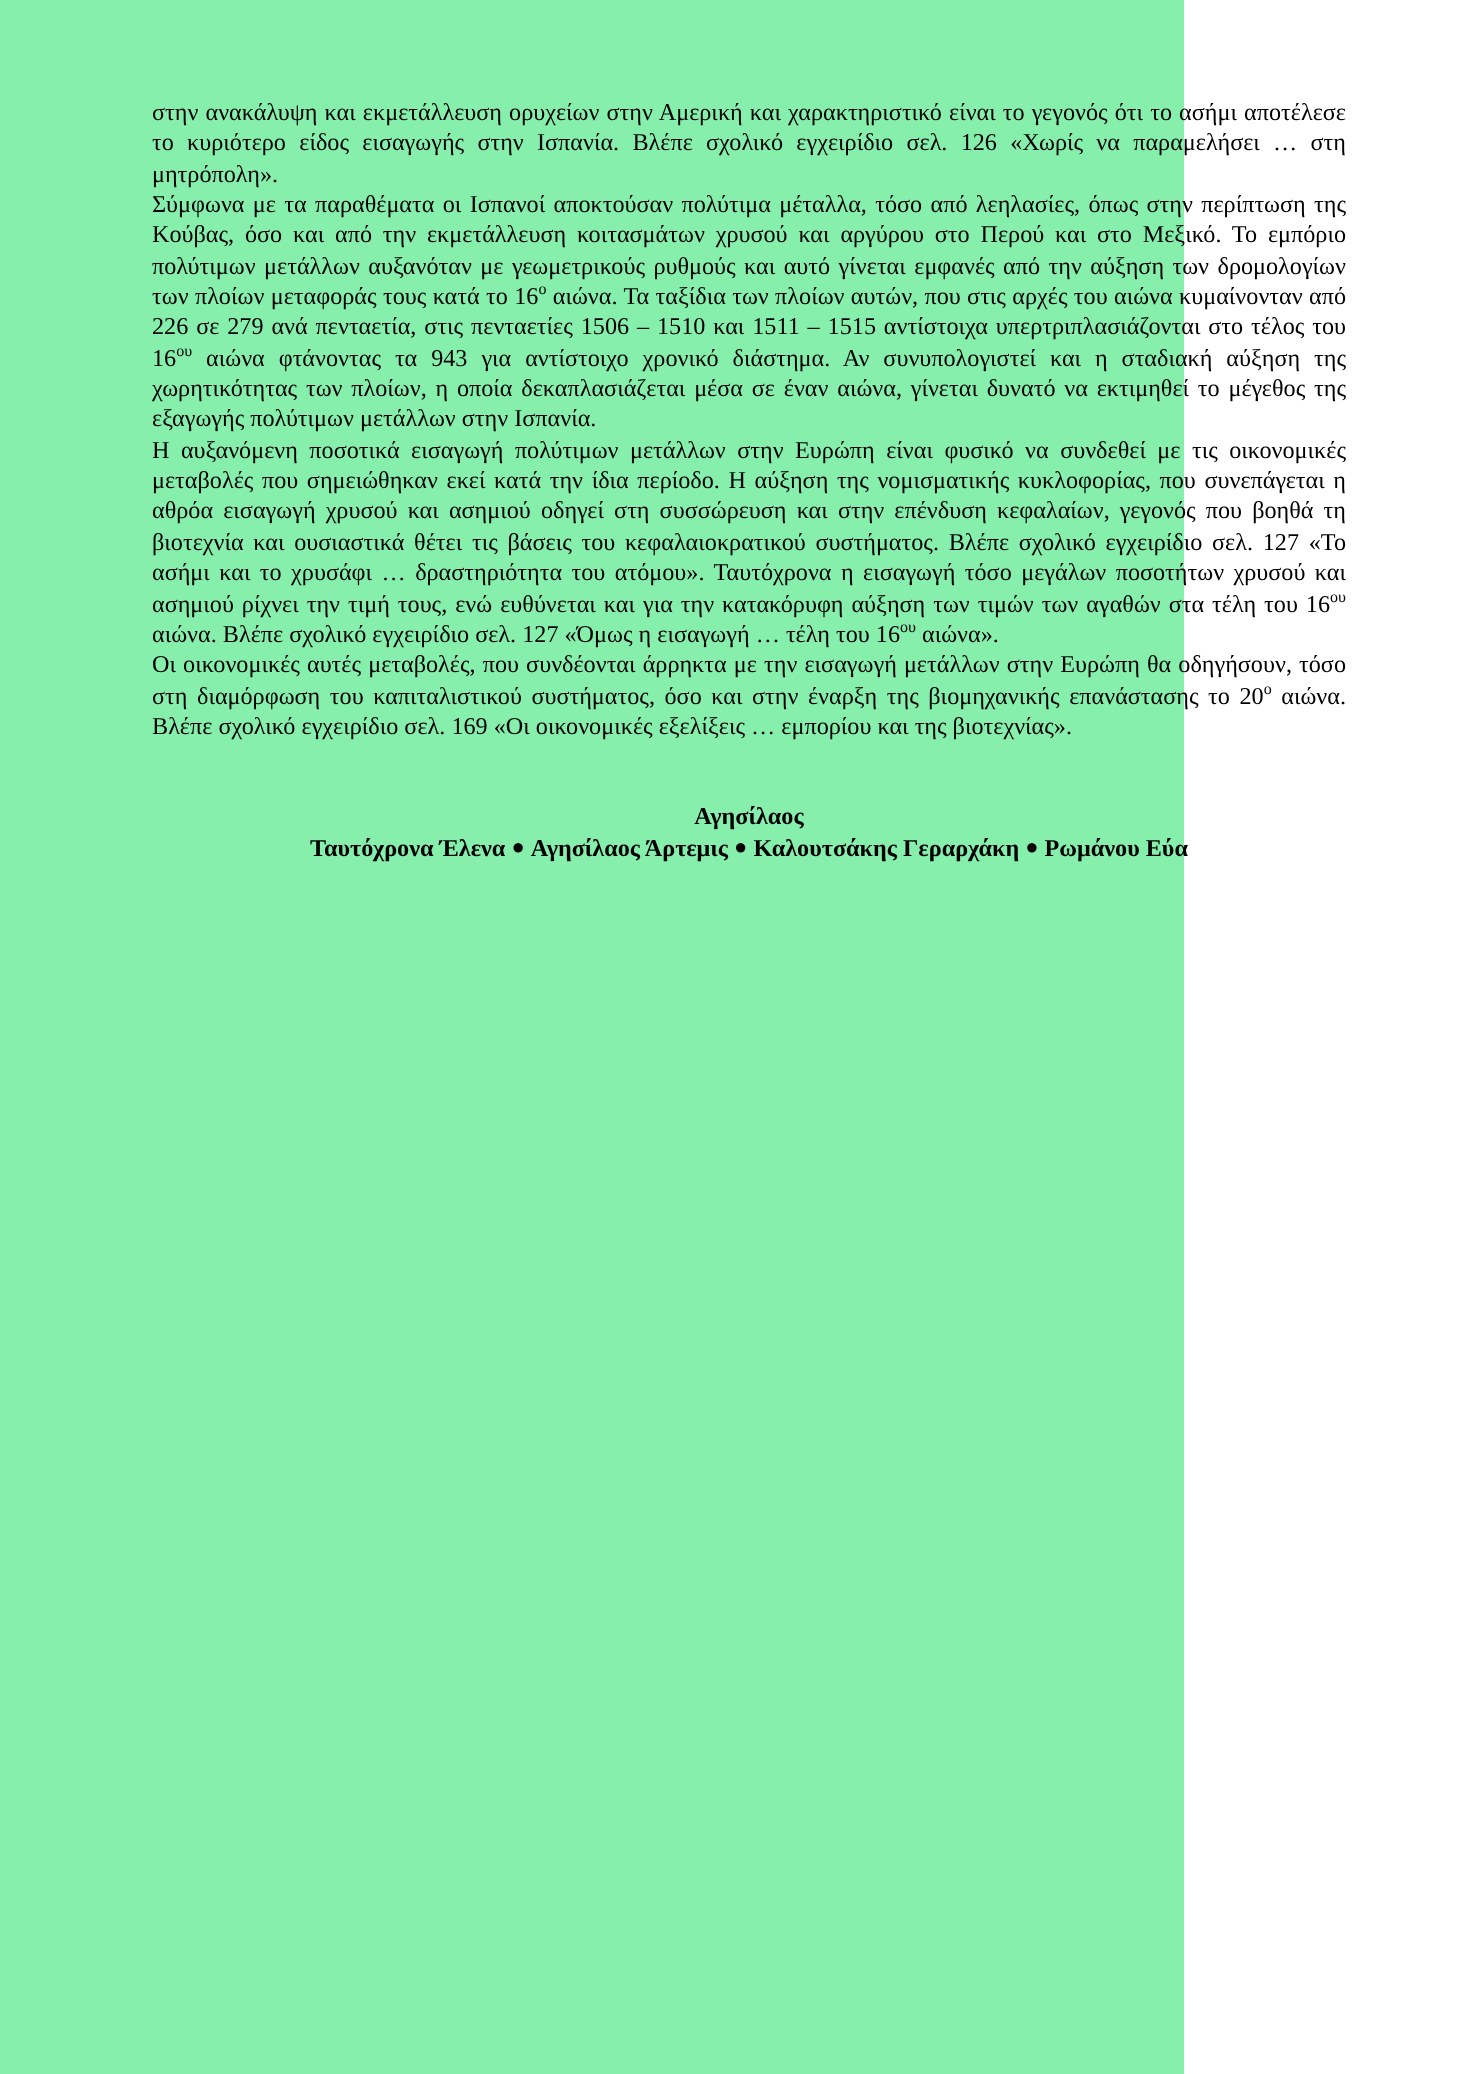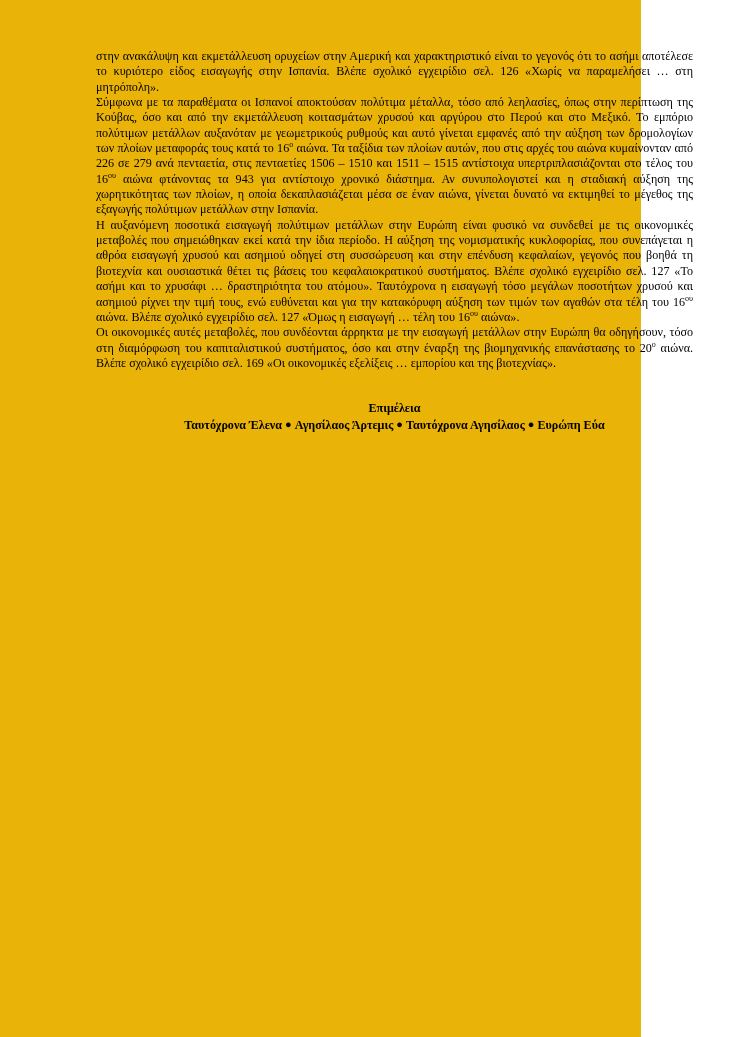--- a/index.html
+++ b/index.html
@@ -11,25 +11,25 @@
   body {
     width: 733px;
     height: 1037px;
     font-family: "Liberation Serif", "DejaVu Serif", serif;
     color: #000000;
     -webkit-font-smoothing: antialiased;
   }
 
   .page {
     position: relative;
-    width: 641px;
+    width: 592px;
     height: 1037px;
-    background: #eab308;
+    background: #86efac;
     box-sizing: border-box;
-    padding: 49px 60px 0 96px;
+    padding: 49px 60px 0 76px;
   }
 
   .doc-body {
     width: 597px;
   }
 
   p.para {
     margin: 0;
     padding: 0;
     font-size: 12.1px;
@@ -96,18 +96,18 @@
 
     <p class="para">
       <span>Η αυξανόμενη ποσοτικά εισαγωγή πολύτιμων μετάλλων στην Ευρώπη  είναι φυσικό να συνδεθεί με τις οικονομικές μεταβολές που σημειώθηκαν εκεί κατά την ίδια περίοδο. Η αύξηση της νομισματικής κυκλοφορίας, που συνεπάγεται η αθρόα εισαγωγή χρυσού και ασημιού οδηγεί στη συσσώρευση και στην επένδυση κεφαλαίων, γεγονός που βοηθά τη βιοτεχνία και ουσιαστικά θέτει τις βάσεις του κεφαλαιοκρατικού συστήματος. Βλέπε σχολικό εγχειρίδιο σελ. 127 «Το ασήμι και το χρυσάφι … δραστηριότητα του ατόμου». Ταυτόχρονα η εισαγωγή τόσο μεγάλων ποσοτήτων χρυσού και ασημιού ρίχνει την τιμή τους, ενώ ευθύνεται και για την κατακόρυφη αύξηση των τιμών των αγαθών στα τέλη του 16</span><sup class="ord">ου</sup><span> αιώνα. Βλέπε σχολικό εγχειρίδιο σελ. 127 «Όμως η εισαγωγή … τέλη του 16</span><sup class="ord">ου</sup><span> αιώνα».</span>
     </p>
 
     <p class="para">
       <span>Οι οικονομικές αυτές μεταβολές, που συνδέονται άρρηκτα με την εισαγωγή μετάλλων στην Ευρώπη θα οδηγήσουν, τόσο στη διαμόρφωση του καπιταλιστικού συστήματος, όσο και στην έναρξη της βιομηχανικής επανάστασης το 20</span><sup class="ord">ο</sup><span> αιώνα. Βλέπε σχολικό εγχειρίδιο σελ. 169 «Οι οικονομικές εξελίξεις … εμπορίου και της βιοτεχνίας».</span>
     </p>
 
     <div class="credits">
-      <p class="credits-title">Επιμέλεια</p>
-      <p class="credits-names"><span>Ταυτόχρονα  Έλενα</span><span class="sep-dot">●</span><span>Αγησίλαος Άρτεμις</span><span class="sep-dot">●</span><span>Ταυτόχρονα Αγησίλαος</span><span class="sep-dot">●</span><span>Ευρώπη Εύα</span></p>
+      <p class="credits-title">Αγησίλαος</p>
+      <p class="credits-names"><span>Ταυτόχρονα  Έλενα</span><span class="sep-dot">●</span><span>Αγησίλαος Άρτεμις</span><span class="sep-dot">●</span><span>Καλουτσάκης Γεραρχάκη</span><span class="sep-dot">●</span><span>Ρωμάνου Εύα</span></p>
     </div>
 
   </div>
 </div>
 
 </body></html>

